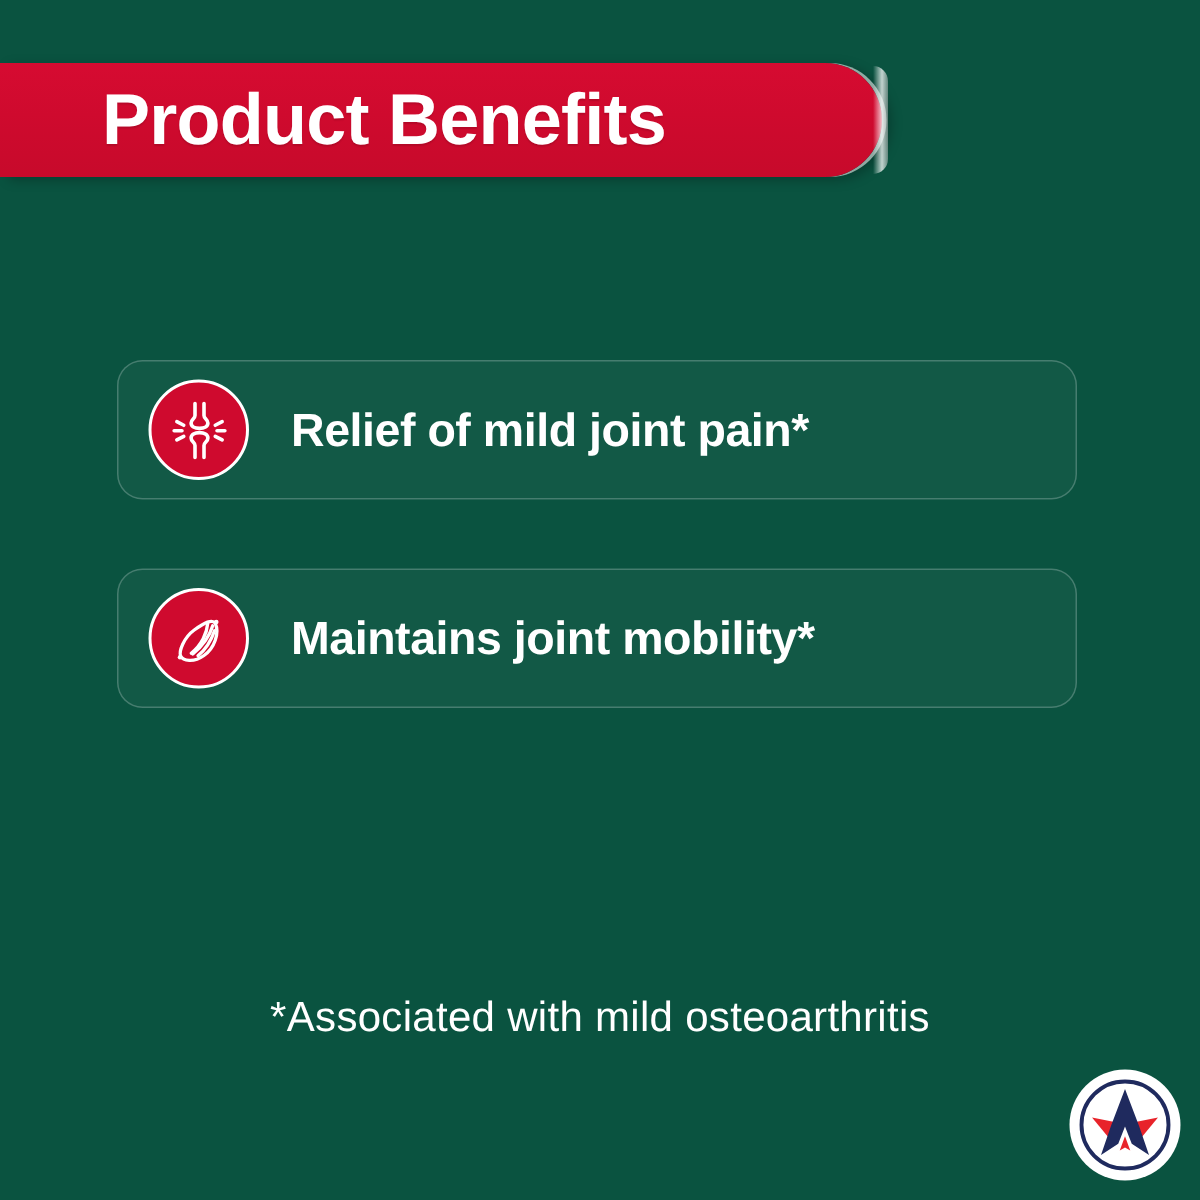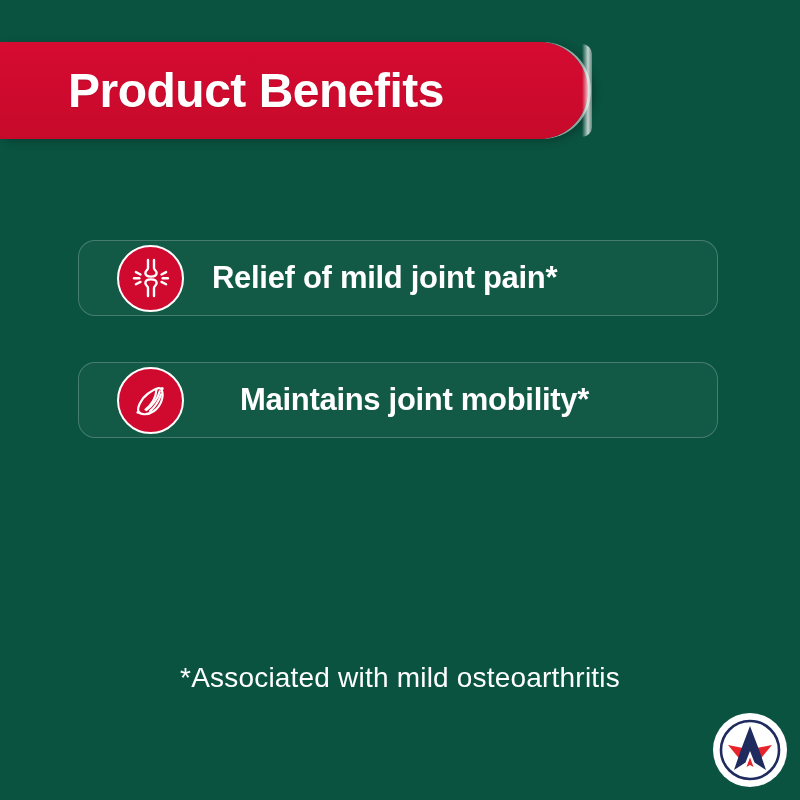--- a/index.html
+++ b/index.html
@@ -16,21 +16,21 @@
     overflow: hidden;
     position: relative;
   }
 
   
   .header-banner {
     position: absolute;
     left: 0;
     top: 42px;
     width: 588px;
-    height: 97px;
+    height: 76px;
     background: linear-gradient(180deg, #d60b31 0%, #cf0a2e 45%, #c70a2b 100%);
     border-top-right-radius: 52px;
     border-bottom-right-radius: 52px;
     display: flex;
     align-items: center;
     box-shadow: 3px 0 0 0 rgba(255,255,255,0.55),
                 6px 2px 8px rgba(0,0,0,0.25);
   }
 
   .header-banner::after {
@@ -60,31 +60,31 @@
   
   .benefits-list {
     position: absolute;
     left: 78px;
     top: 240px;
     width: 640px;
   }
 
   .benefit-card {
     position: relative;
-    height: 76px;
+    height: 93px;
     margin-bottom: 46px;
     border: 1.5px solid rgba(255,255,255,0.22);
     border-radius: 17px;
     background: rgba(255,255,255,0.035);
     display: flex;
     align-items: center;
-    padding-left: 38px;
-  }
-
-  .benefit-card:last-child { margin-bottom: 0; gap: 28px; }
+    padding-left: 20px;
+  }
+
+  .benefit-card:last-child { margin-bottom: 0; }
 
   .benefit-icon {
     width: 67px;
     height: 67px;
     min-width: 67px;
     border-radius: 50%;
     background: #cf0a2e;
     border: 2.5px solid #ffffff;
     display: flex;
     align-items: center;

